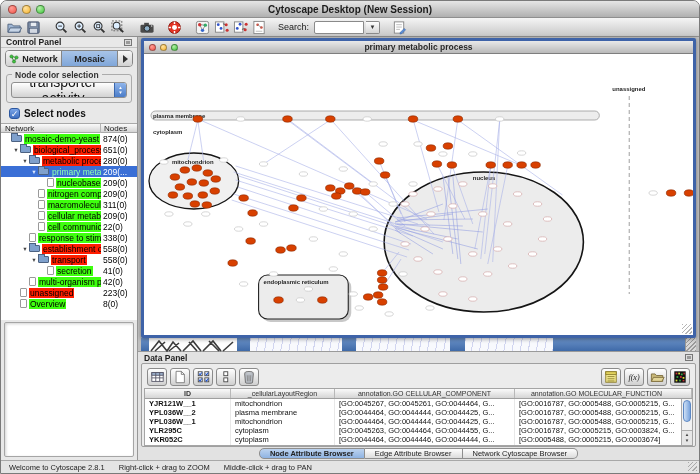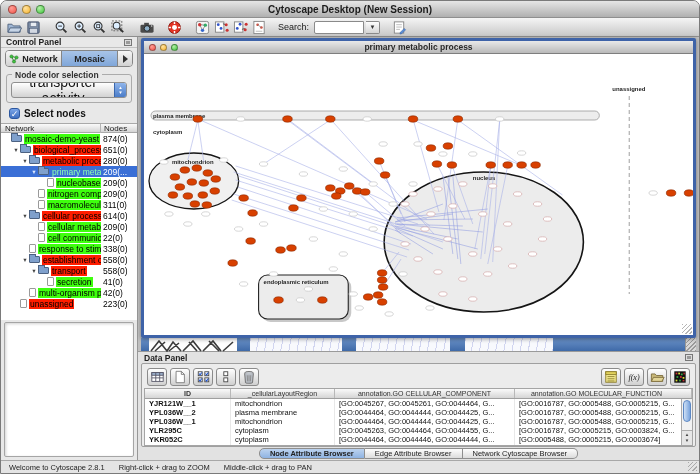--- a/index.html
+++ b/index.html
@@ -344,27 +344,20 @@
             <span class="cnt">209(0)</span>
           </div>
           <div class="tree-row">
             <span class="indent" style="width: 29px;"></span>
             <span class="tri"></span>
             <span class="node-ic file"></span>
             <span class="chip green">macromolecule</span>
             <span class="cnt">311(0)</span>
           </div>
           <div class="tree-row">
-            <span class="indent" style="width: 20px;"></span>
-            <span class="tri">▼</span>
-            <span class="node-ic folder"></span>
-            <span class="chip red">cellular process</span>
-            <span class="cnt">614(0)</span>
-          </div>
-          <div class="tree-row">
             <span class="indent" style="width: 29px;"></span>
             <span class="tri"></span>
             <span class="node-ic file"></span>
             <span class="chip green">cellular metabo</span>
             <span class="cnt">209(0)</span>
           </div>
           <div class="tree-row">
             <span class="indent" style="width: 29px;"></span>
             <span class="tri"></span>
             <span class="node-ic file"></span>
@@ -405,20 +398,27 @@
             <span class="node-ic file"></span>
             <span class="chip green">multi-organism pro</span>
             <span class="cnt">42(0)</span>
           </div>
           <div class="tree-row">
             <span class="indent" style="width: 11px;"></span>
             <span class="tri"></span>
             <span class="node-ic file"></span>
             <span class="chip red">unassigned</span>
             <span class="cnt">223(0)</span>
+          </div>
+          <div class="tree-row">
+            <span class="indent" style="width: 11px;"></span>
+            <span class="tri"></span>
+            <span class="node-ic file"></span>
+            <span class="chip green">Overview</span>
+            <span class="cnt">8(0)</span>
           </div>
         </div>
       <div class="birdseye"></div>
     </div>
 
     <div class="right-col">
 
       <div class="desktop">
 
         <div class="behind-strip">

